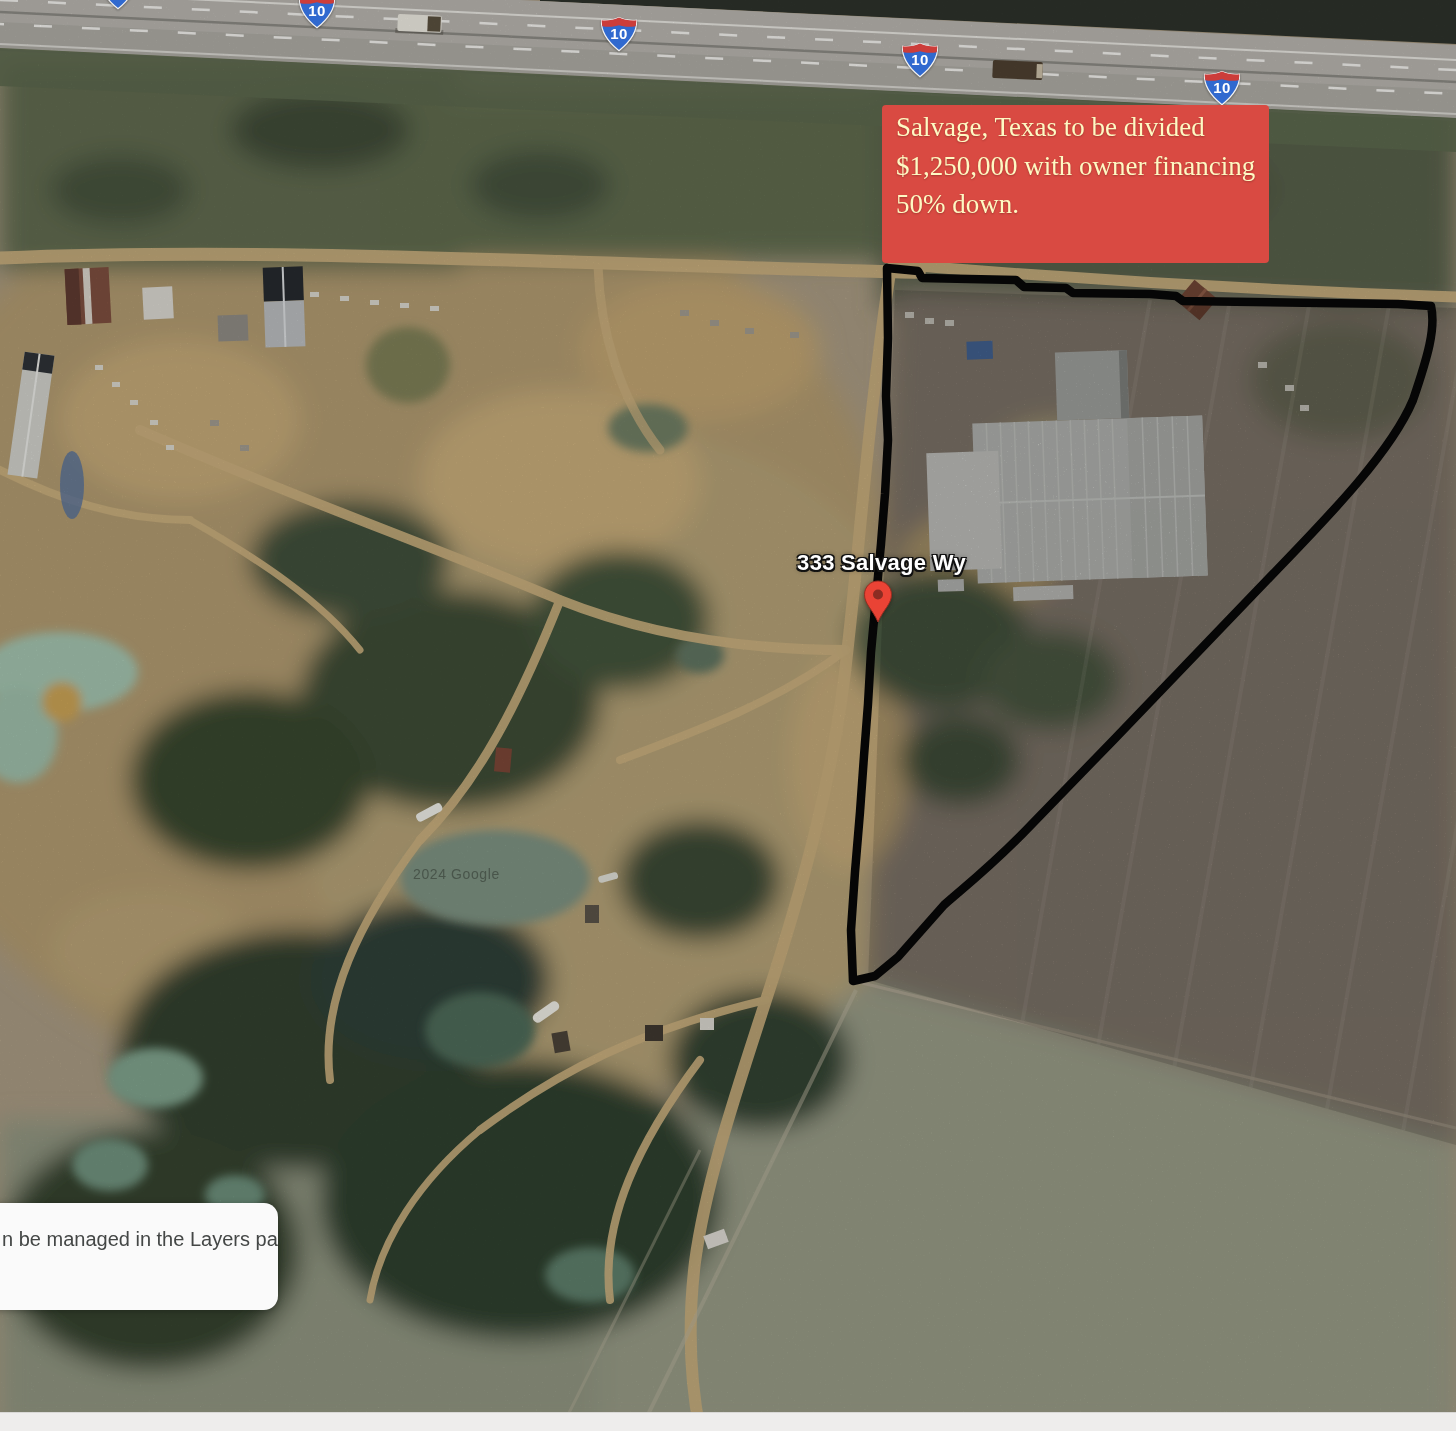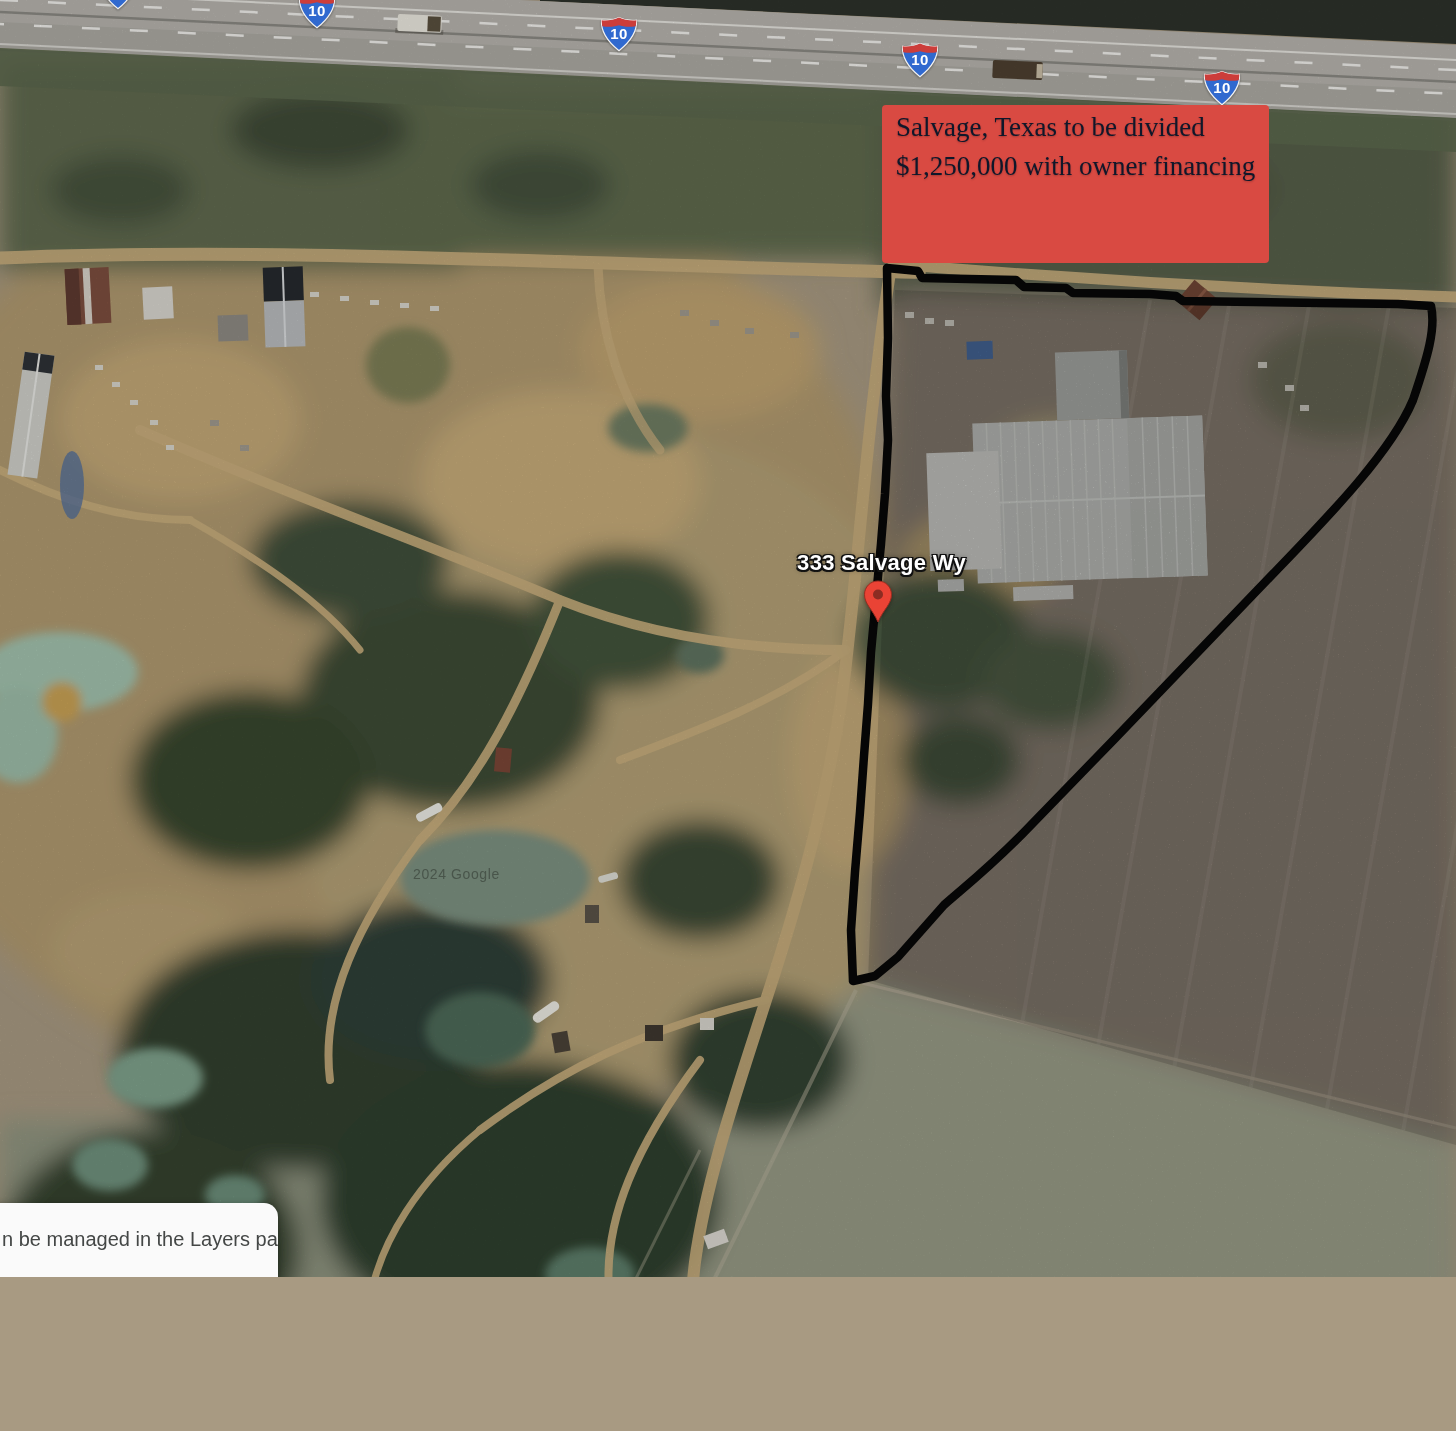--- a/index.html
+++ b/index.html
@@ -1,28 +1,28 @@
 <!DOCTYPE html>
 <html><head>
 <meta charset="utf-8">
 <style>
   html,body{margin:0;padding:0;background:#a89a82;}
-  #app{position:relative;width:1456px;height:1277px;overflow:hidden;
+  #app{position:relative;width:1456px;height:1431px;overflow:hidden;
        font-family:"Liberation Sans","DejaVu Sans",sans-serif;}
   #scene{position:absolute;left:0;top:0;}
 
   
   .shield{position:absolute;width:40px;height:36px;filter:drop-shadow(0 1px 1px rgba(0,0,0,.35));}
   .shield svg{position:absolute;inset:0;}
   .shield .sn{position:absolute;inset:0;display:flex;justify-content:center;align-items:flex-start;
       padding-top:9px;font-size:15px;font-weight:bold;color:#fff;letter-spacing:.5px;}
 
   
   .ann{position:absolute;left:882px;top:105px;width:387px;height:158px;border-radius:4px;
-       padding:3px 12px 0 14px;box-sizing:border-box;color:#0f172a;
+       padding:3px 12px 0 14px;box-sizing:border-box;color:#fef9c3;
        font-family:"Liberation Serif","DejaVu Serif",serif;font-size:27px;line-height:38.5px;
        text-shadow:0 1px 2px rgba(0,0,0,.25);}
 
   
   .pin{position:absolute;left:863px;top:580px;width:30px;height:44px;filter:drop-shadow(0 1px 2px rgba(0,0,0,.4));}
   .pin-label{position:absolute;left:796px;top:550px;width:170px;text-align:right;
       font-size:22px;font-weight:bold;color:#fff;letter-spacing:.3px;white-space:nowrap;
       text-shadow:-1.5px -1.5px 0 #111,1.5px -1.5px 0 #111,-1.5px 1.5px 0 #111,1.5px 1.5px 0 #111,0 0 5px rgba(0,0,0,.7);}
 
   
@@ -292,20 +292,21 @@
     <svg width="40" height="36" viewBox="0 0 40 36">
       <path d="M20 1.5 C15.5 3.8 8 5 2.6 4.3 C1.9 12 4.8 22.5 20 34.8 C35.2 22.5 38.1 12 37.4 4.3 C32 5 24.5 3.8 20 1.5 Z" fill="#3069cf" stroke="#f2f2f2" stroke-width="1.2"></path>
       <path d="M20 1.5 C15.5 3.8 8 5 2.6 4.3 L3.2 10.2 C10 11.2 16.5 10.6 20 9.2 C23.5 10.6 30 11.2 36.8 10.2 L37.4 4.3 C32 5 24.5 3.8 20 1.5 Z" fill="#cc3d3a"></path>
     </svg>
     <span class="sn">10</span>
   </div>
 
   <div class="ann" style="background-color: rgb(217, 74, 66);">
     <div>Salvage, Texas to be divided</div>
     <div>$1,250,000 with owner financing</div>
+    <div>50% down.</div>
   </div>
 
   <div class="pin-label">333 Salvage Wy</div>
   <div class="pin">
     <svg width="30" height="44" viewBox="0 0 30 44">
       <path d="M15 1 C7.3 1 1.5 7 1.5 14.6 C1.5 24 9 28.6 15 42 C21 28.6 28.5 24 28.5 14.6 C28.5 7 22.7 1 15 1 Z" fill="#ea4335" stroke="#9a2d20" stroke-width="1"></path>
       <circle cx="15" cy="14.5" r="5" fill="#8c2c22"></circle>
     </svg>
   </div>
 

